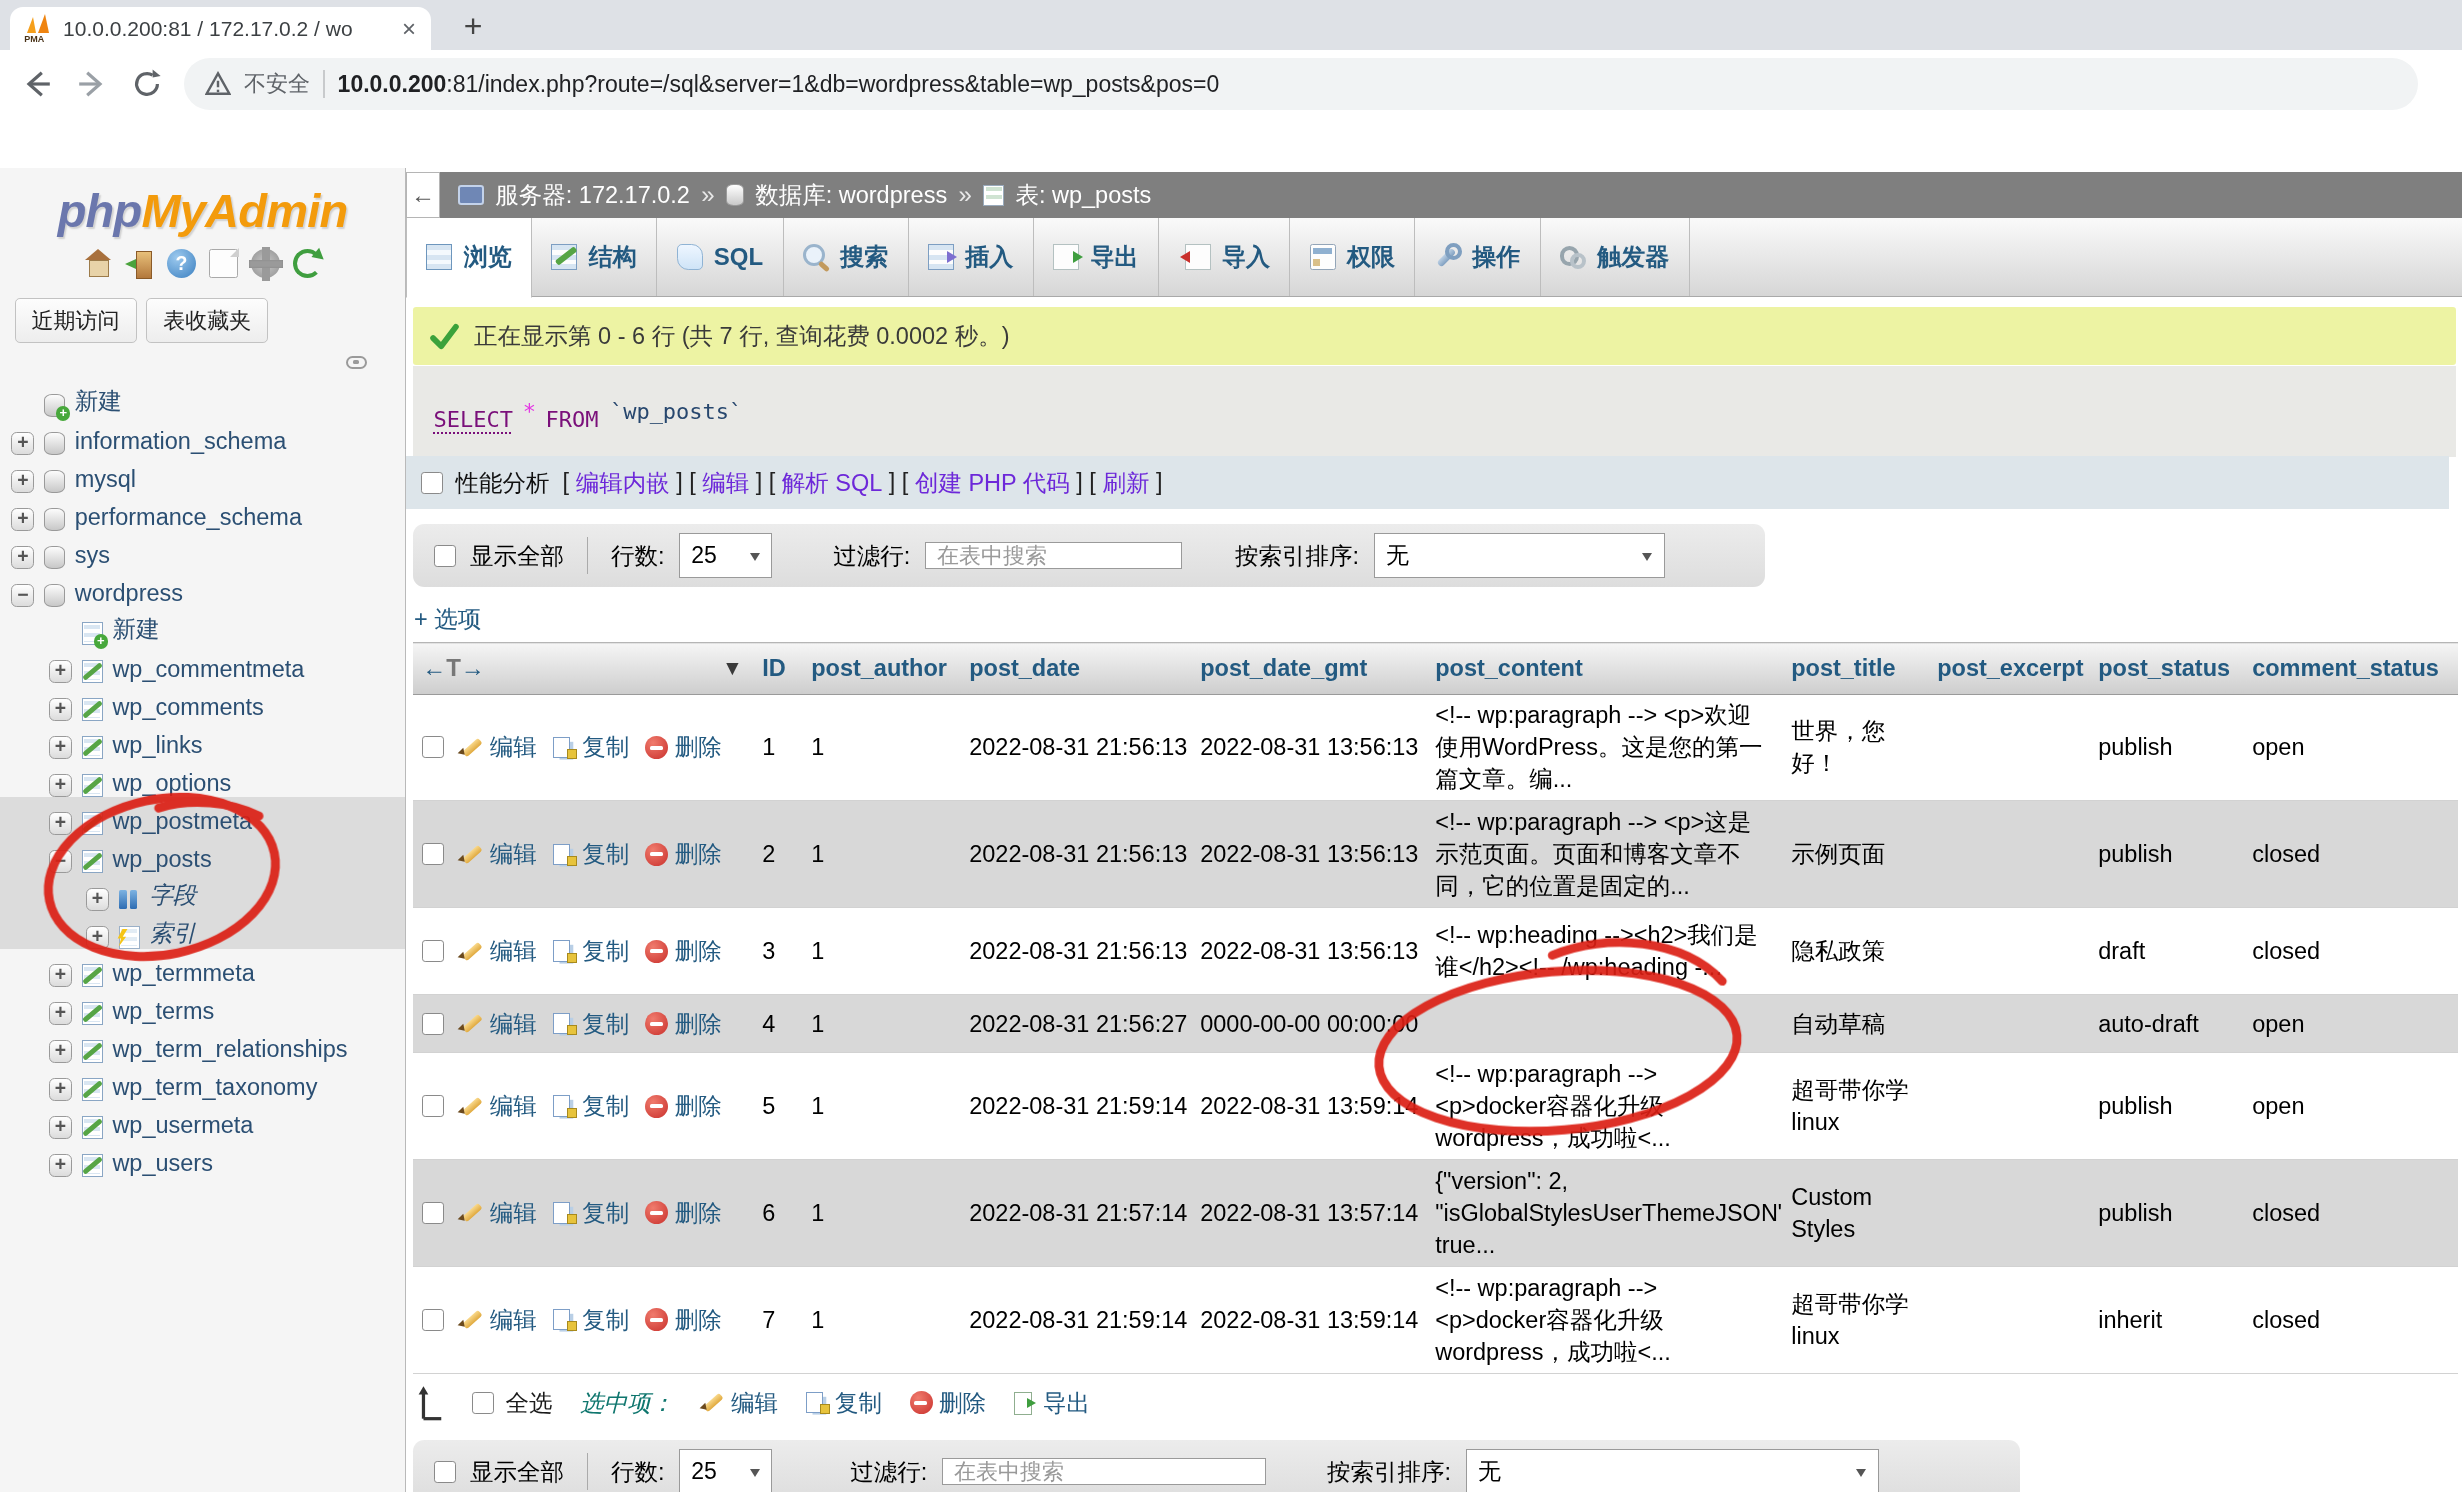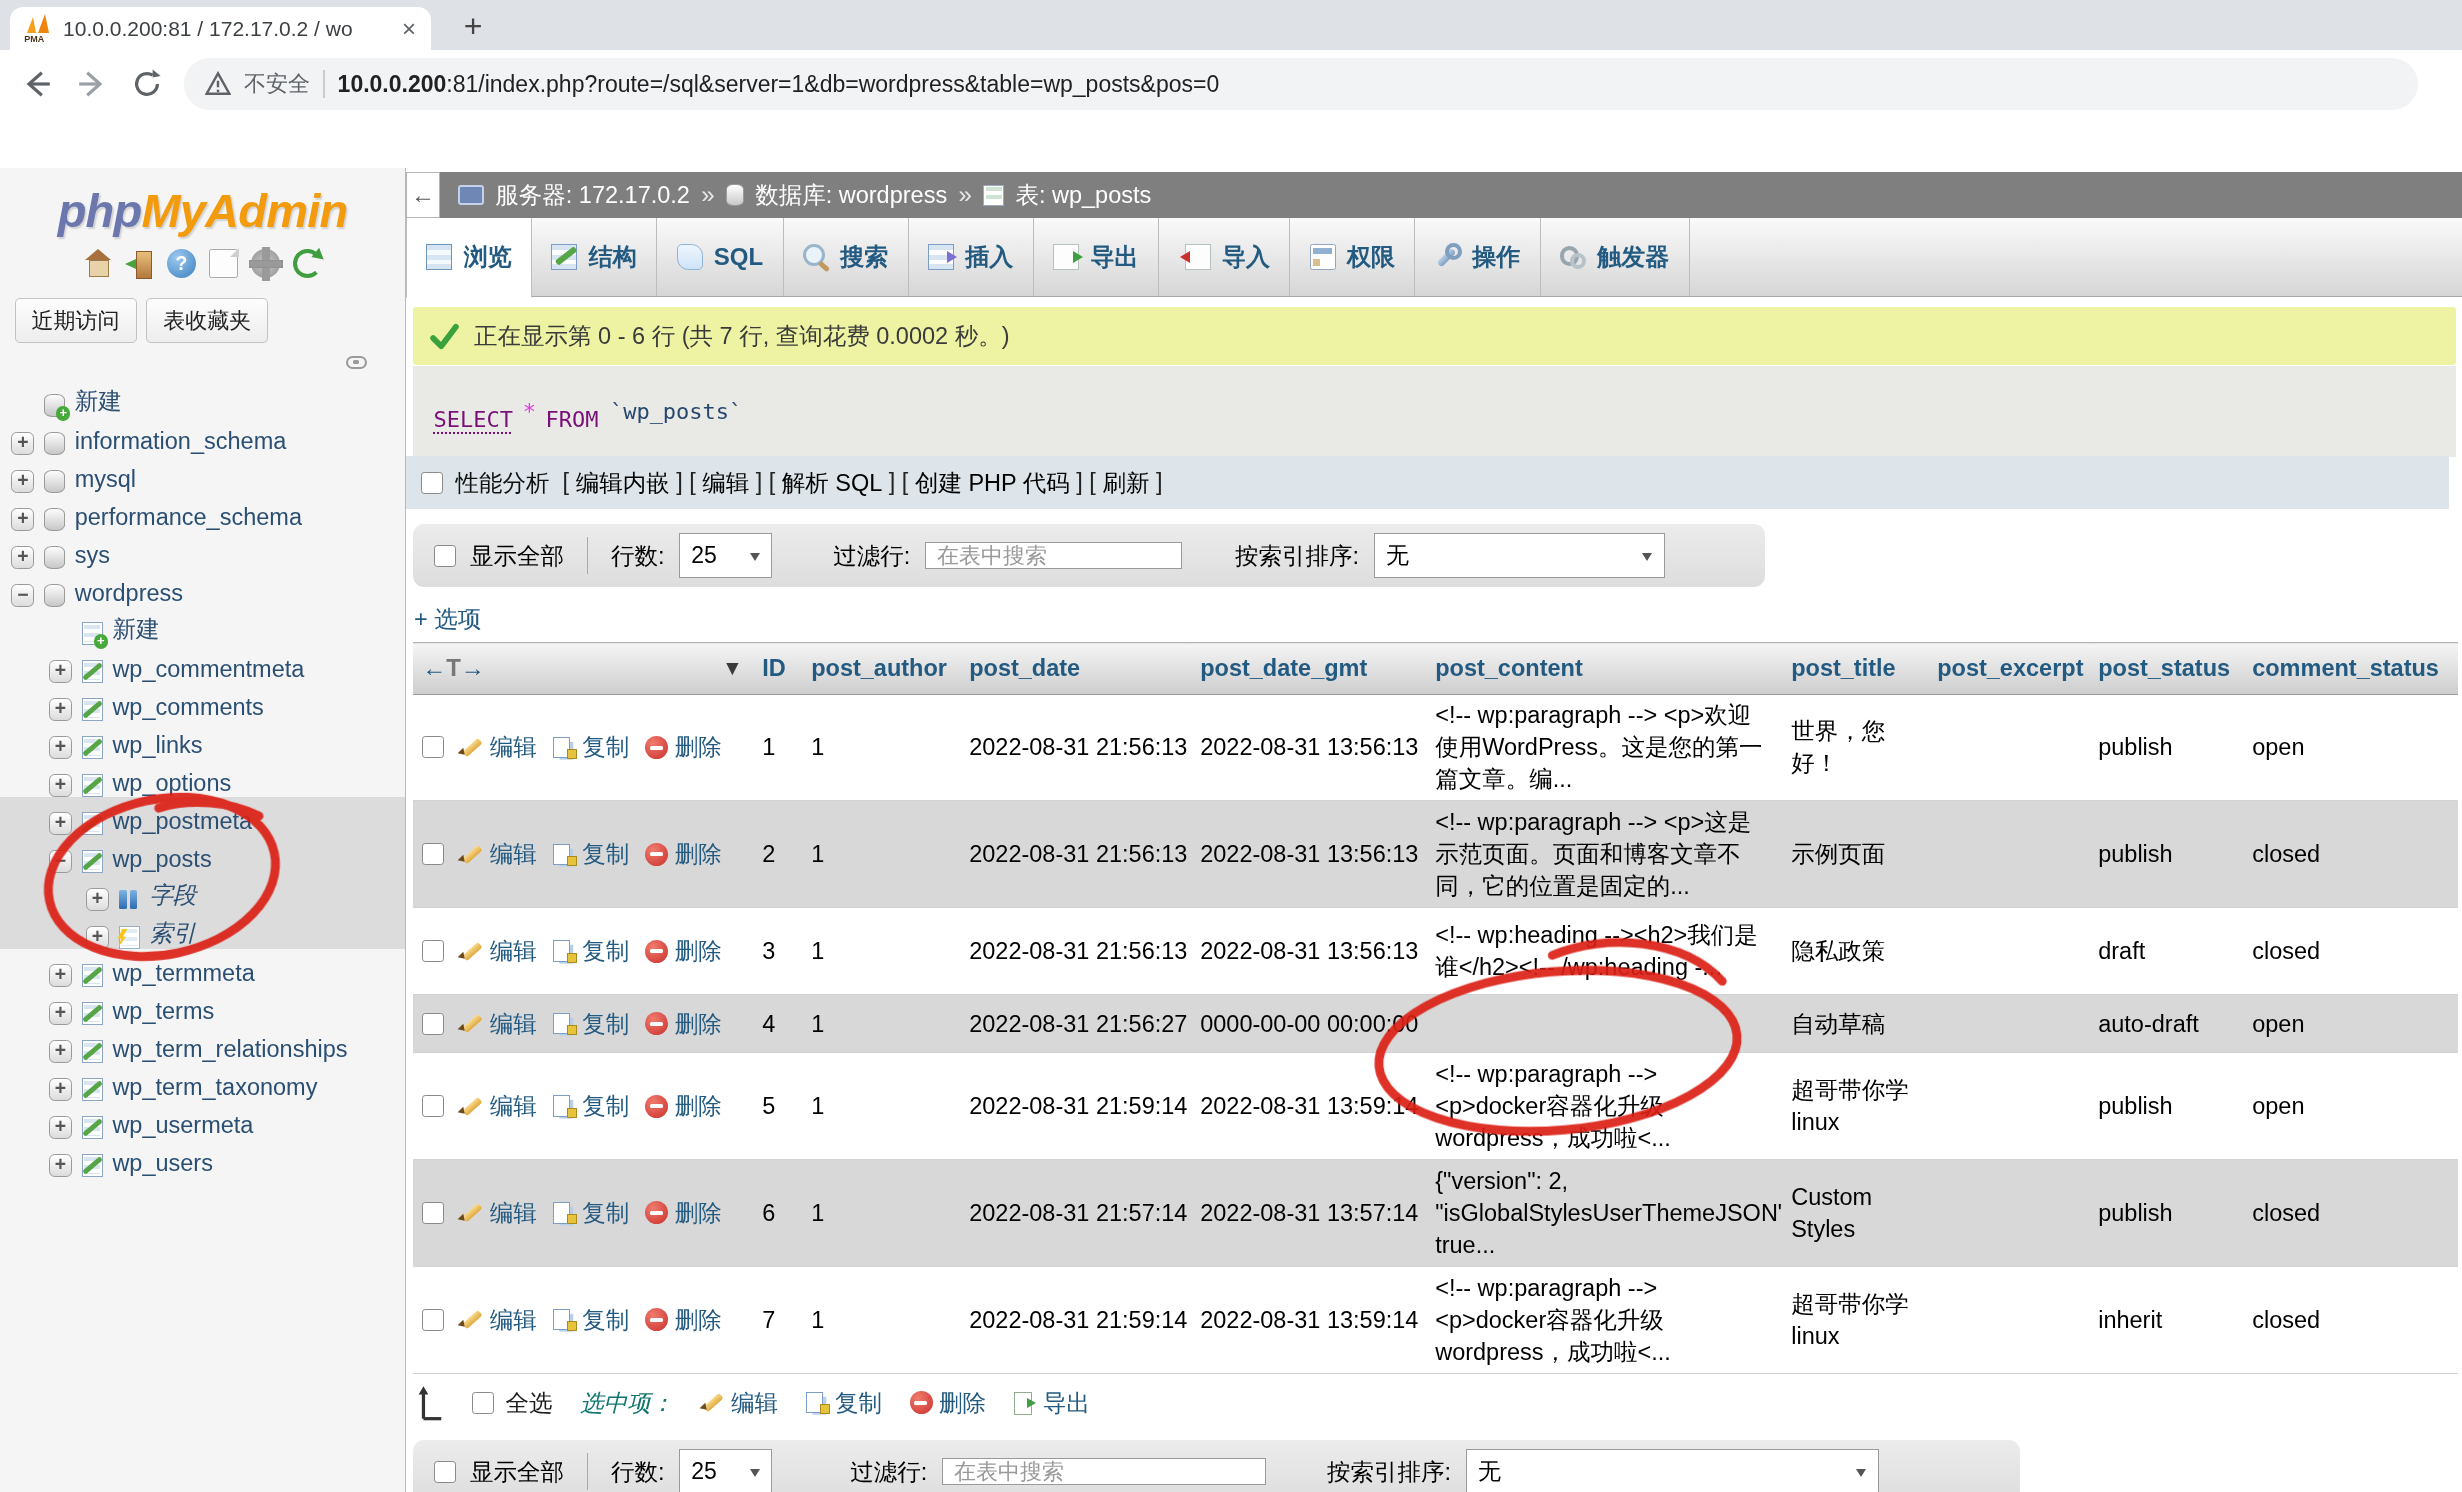--- a/index.html
+++ b/index.html
@@ -119,21 +119,21 @@
   .msgbox { position:absolute; left:6.5px; top:139px; width:2043px; height:58px; background:#edf3a3; border-radius:3.2px; display:flex; align-items:center; gap:14.6px; padding:0 16px; font-size:23.5px; color:#3a3a3a; }
   .sqlbox { position:absolute; left:6.5px; top:198px; width:2043px; height:91px; background:#e9e9e6; font-family:"DejaVu Sans Mono", monospace; font-size:22px; display:flex; align-items:center; padding:0 21px; gap:0; }
   .sql-kw { color:#7a0f7a;margin-top:16px; }
   .sql-kw.u { text-decoration:underline dotted; text-underline-offset:4.9px; }
   .sql-star { color:#e437e4; padding:0 9.7px; }
   .sql-id { color:#27476e; padding-left:11.3px; }
   .profbar { position:absolute; left:0; top:288px; width:2043px; height:53px; background:#dde5ea; display:flex; align-items:center; gap:13px; padding:0 14.6px; font-size:23.5px; }
   .prof-label { color:#111; }
   .plink-wrap { display:flex; align-items:center; gap:6.5px; }
   .plink-wrap .br { color:#222; }
-  .plink { color:#000000; }
+  .plink { color:#6d28d9; }
 
   .cb { display:inline-block; width:22px; height:22px; background:#fff; border:1.6px solid #8a8a8a; border-radius:3.2px; flex:0 0 22px; }
   .filterbar { position:absolute; left:6.5px; height:63px; background:linear-gradient(#ececec,#dddddd); border-radius:11.3px; display:flex; align-items:center; padding:0 21px; gap:14.6px; font-size:23.5px; }
   .fb1 { top:356px; width:1352px; }
   .fb2 { top:1272px; width:1607px; }
   .vdiv { width:1.6px; height:37px; background:#aaa; margin:0 8px; }
   .sel { display:inline-flex; align-items:center; justify-content:space-between; background:#fff; border:1.6px solid #9a9a9a; height:45px; padding:0 11.3px; font-size:23px; }
   .sel::after { content:""; border:5.7px solid transparent; border-top:8px solid #555; margin-left:11.3px; transform:translateY(4px); }
   .sel-rows { width:93px; }
   .sel-sort { width:291px; }

